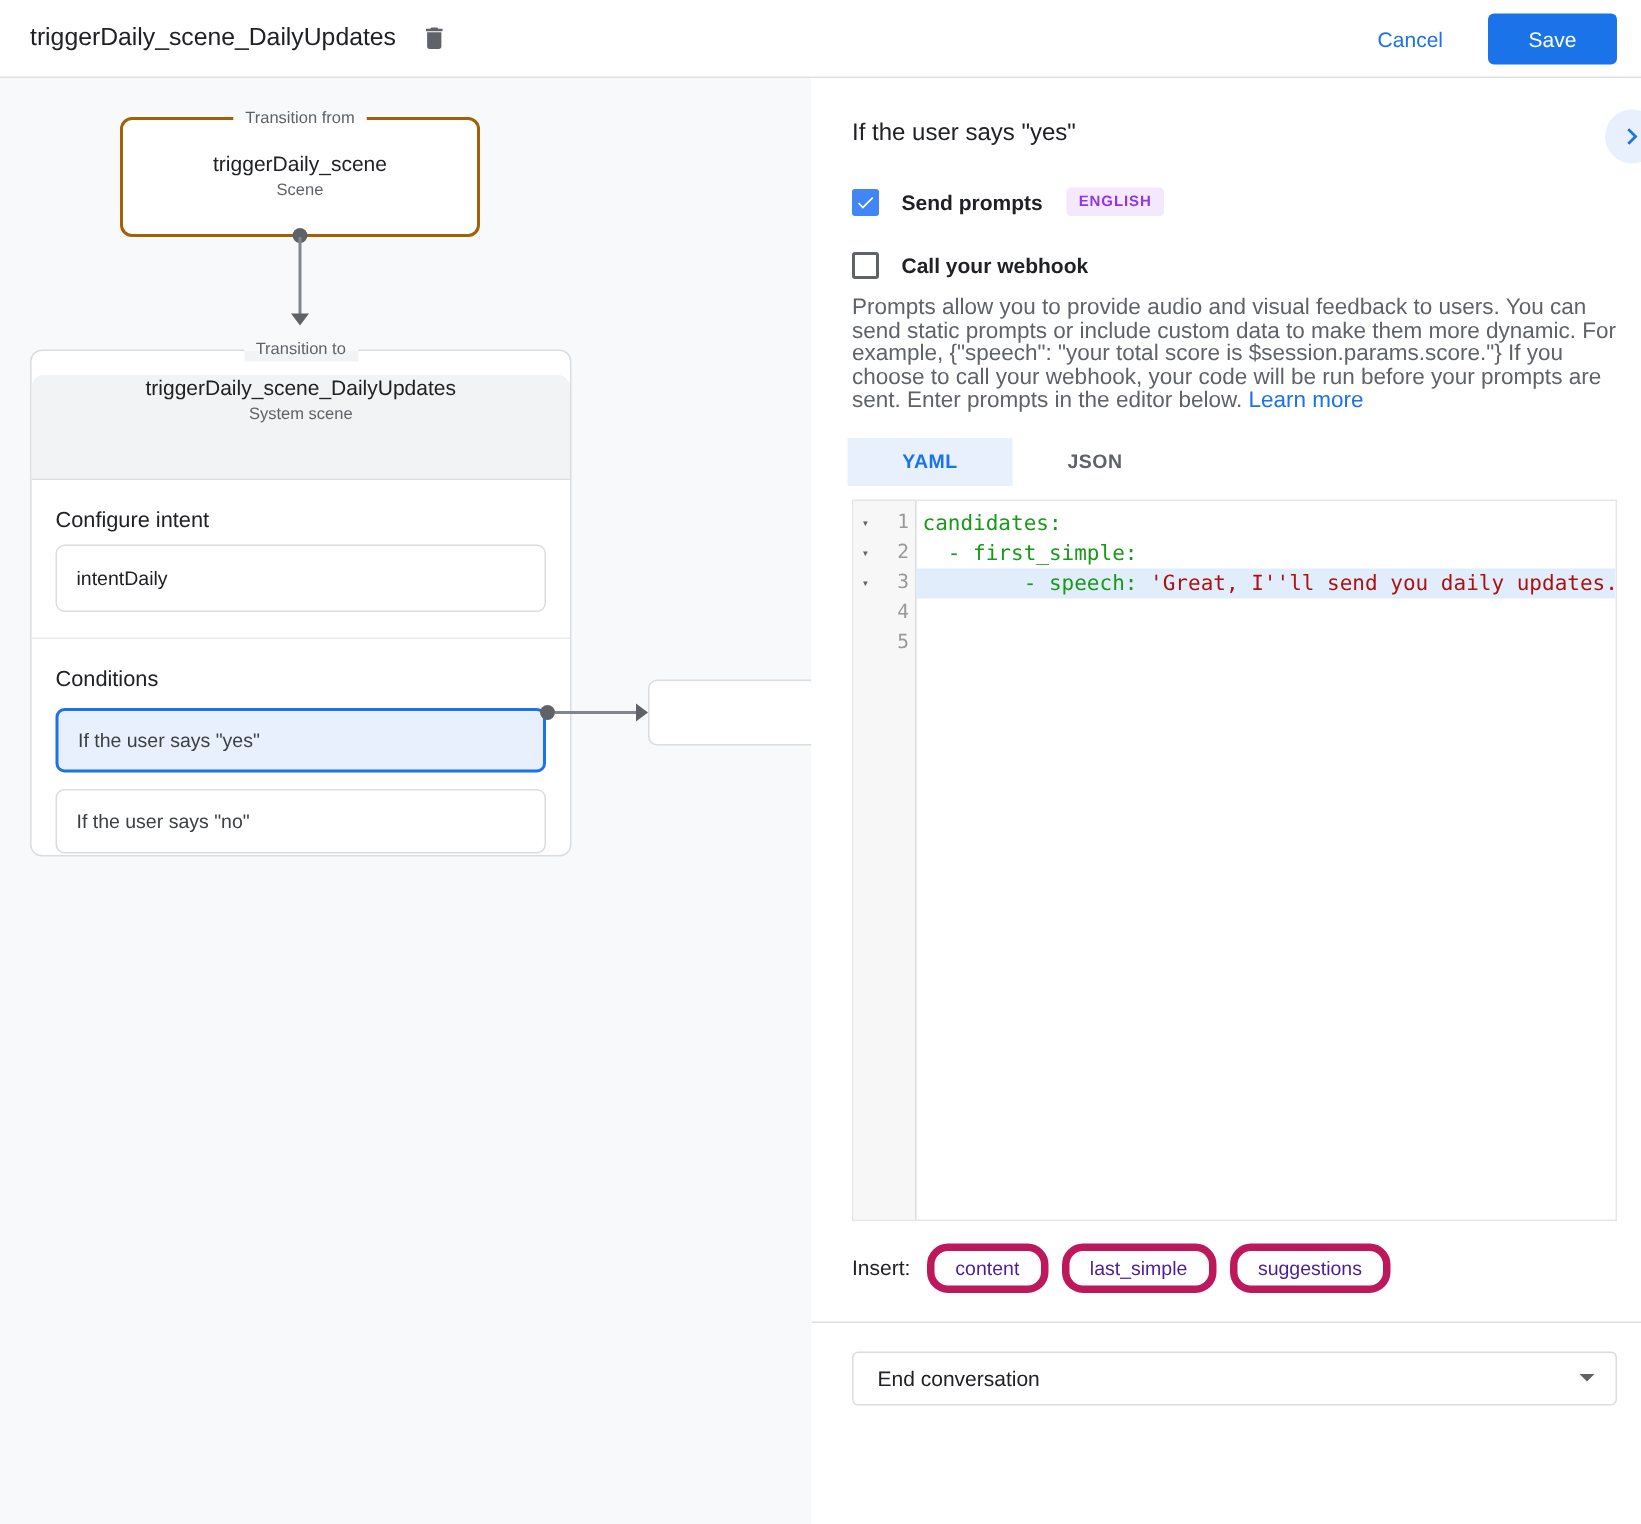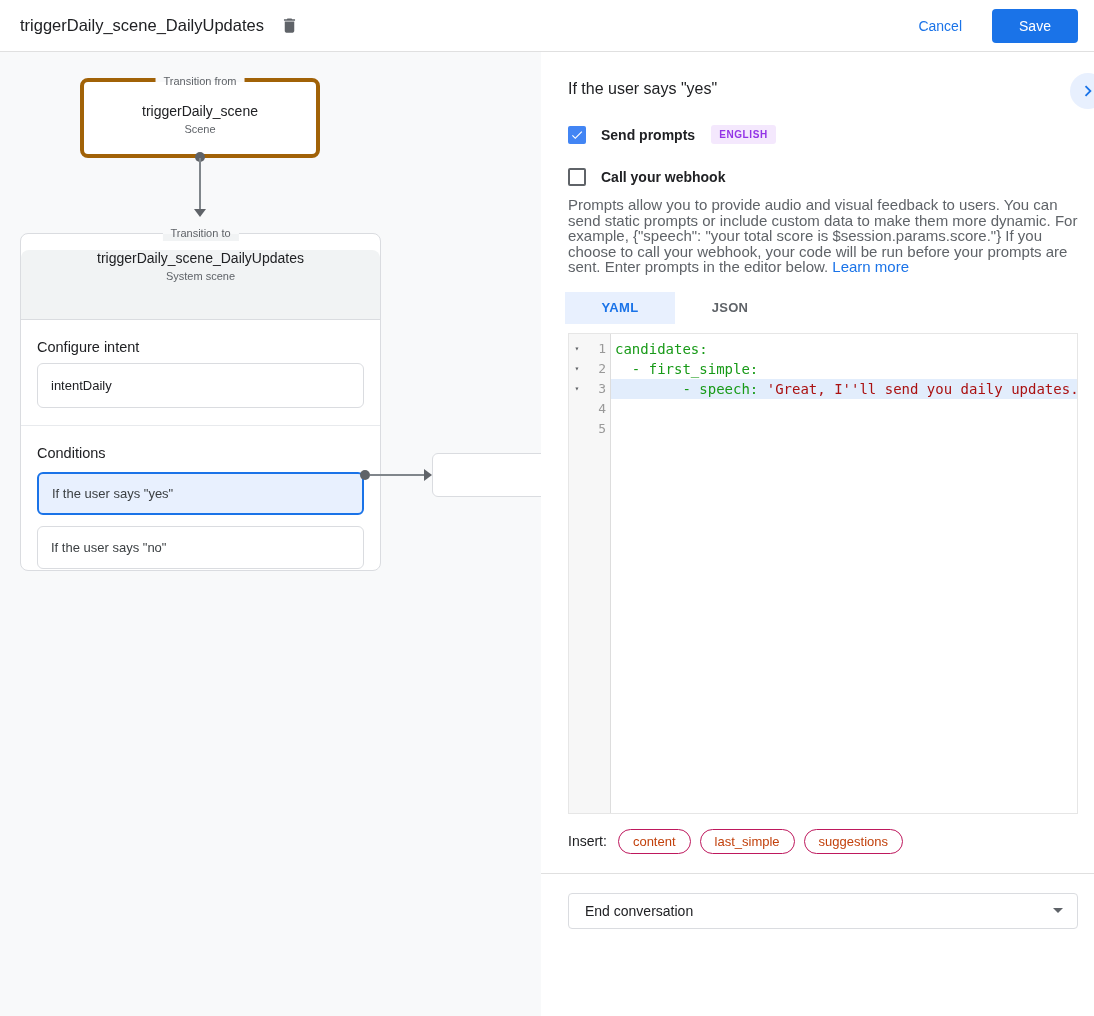--- a/index.html
+++ b/index.html
@@ -28,21 +28,21 @@
   .btn-save{background:var(--accent);border:none;color:#fff;font-family:inherit;font-size:14px;
     font-weight:500;border-radius:4px;width:86px;height:34px;cursor:pointer;}
 
   
   .canvas{position:absolute;left:0;top:52px;width:541px;bottom:0;background:#f8f9fa;overflow:hidden;}
   .legend{position:absolute;top:-8px;left:50%;transform:translateX(-50%);font-size:11px;
     color:#5f6368;padding:0 8px;white-space:nowrap;line-height:15px;}
   .legend.on-white{background:linear-gradient(#f8f9fa 53%,#ffffff 53%);}
   .legend.on-gray{background:linear-gradient(#f8f9fa 53%,#f1f3f4 53%);}
   .node-from{position:absolute;left:80px;top:26px;width:240px;height:80px;background:#fff;
-    border:4px solid #a16207;border-radius:8px;text-align:center;}
+    border:2px solid #a16207;border-radius:8px;text-align:center;}
   .node-title{margin-top:21px;font-size:14px;color:#202124;}
   .node-sub{margin-top:4px;font-size:11px;color:#5f6368;}
   .dot{position:absolute;width:10px;height:10px;border-radius:50%;background:#5f6368;}
   .vline{position:absolute;width:2px;background:#80868b;}
   .hline{position:absolute;height:2px;background:#80868b;}
   .arrow-down{position:absolute;width:0;height:0;border-left:6px solid transparent;
     border-right:6px solid transparent;border-top:8px solid #5f6368;}
   .arrow-right{position:absolute;width:0;height:0;border-top:6px solid transparent;
     border-bottom:6px solid transparent;border-left:8px solid #5f6368;}
   .card{position:absolute;left:20px;top:181px;width:361px;height:338px;background:#fff;
@@ -93,22 +93,22 @@
   .fold{width:13px;text-align:center;font-size:8px;color:#606367;padding-left:3px;}
   .lnum{flex:1;text-align:right;padding-right:4px;font-size:13px;color:#999;}
   .code{flex:1;padding-top:5px;overflow:hidden;}
   .code-line{height:20px;line-height:20px;white-space:pre;padding-left:4px;}
   .code-line.hl{background:var(--hl);}
   .tok-key{color:var(--code-key);}
   .tok-string{color:var(--code-string);text-align:center;}
 
   .insert-row{display:flex;align-items:center;margin-top:15px;}
   .insert-label{font-size:14px;color:#202124;}
-  .chip{margin-left:9px;border:1px solid #be185d;border-radius:14px;padding:4px 14px;font-size:13px;
-    color:#c2410c;background:#fff;font-family:inherit;cursor:pointer;}
+  .chip{margin-left:9px;border:5px solid #be185d;border-radius:14px;padding:4px 14px;font-size:13px;
+    color:#4c1d95;background:#fff;font-family:inherit;cursor:pointer;}
   .chip:first-of-type{margin-left:11px;}
   .divider-full{border-top:1px solid #e0e0e0;margin:19px -16px 0 -27px;}
   .transition-desc{margin-top:11px;font-size:12.5px;line-height:16px;color:#5f6368;width:505px;}
   .dropdown{margin-top:19px;height:36px;border:1px solid #dadce0;border-radius:4px;display:flex;
     align-items:center;justify-content:space-between;padding:0 14px 0 16px;background:#fff;cursor:pointer;}
   .dropdown-value{font-size:14px;color:#202124;}
   .caret{width:0;height:0;border-left:5px solid transparent;border-right:5px solid transparent;
     border-top:5px solid #5f6368;}
 </style>
 </head>

